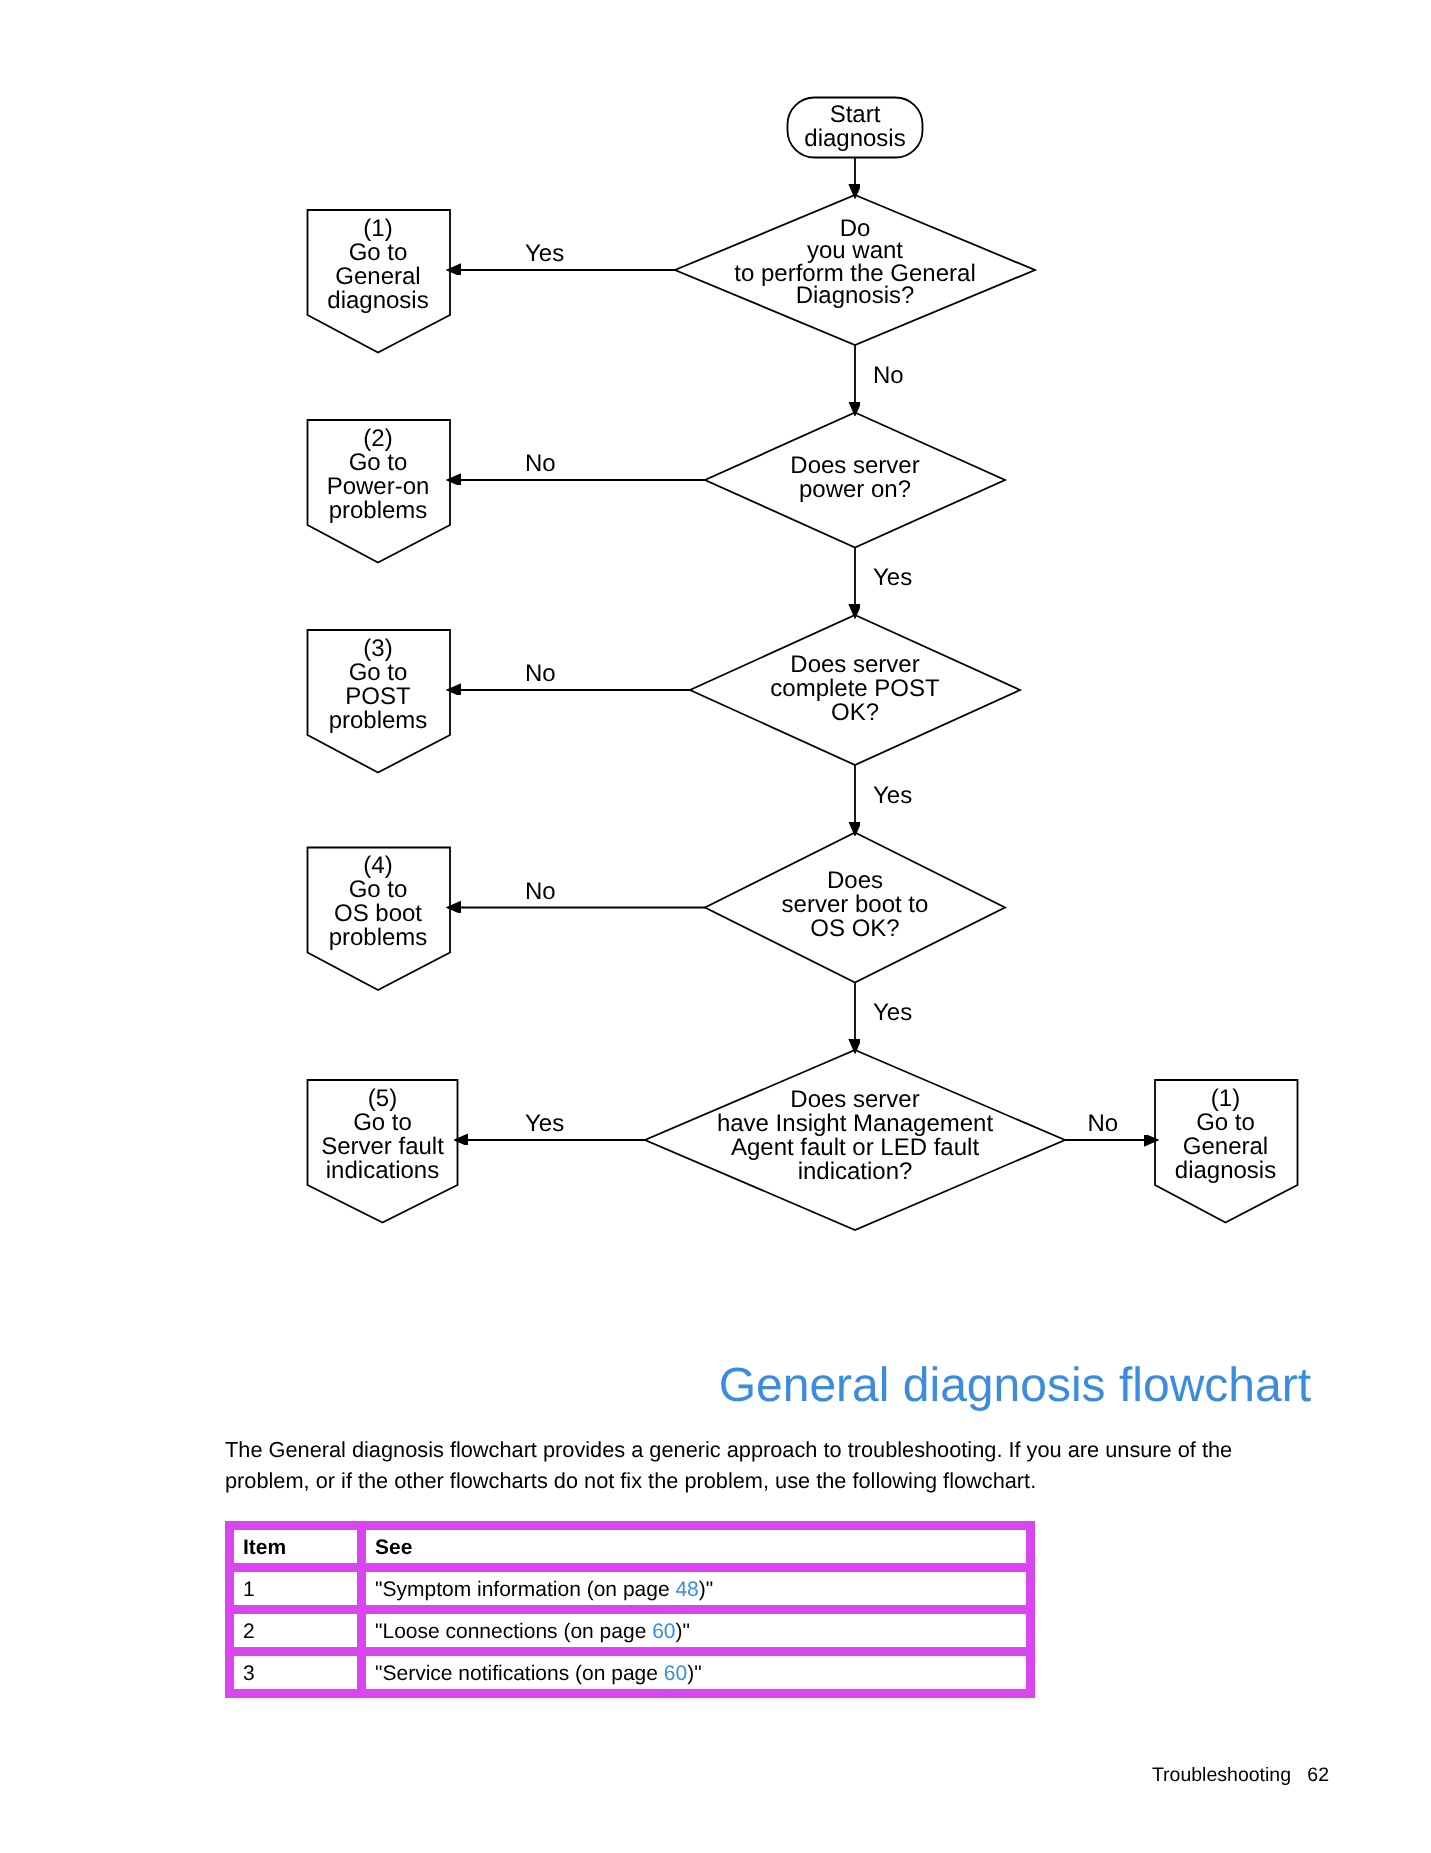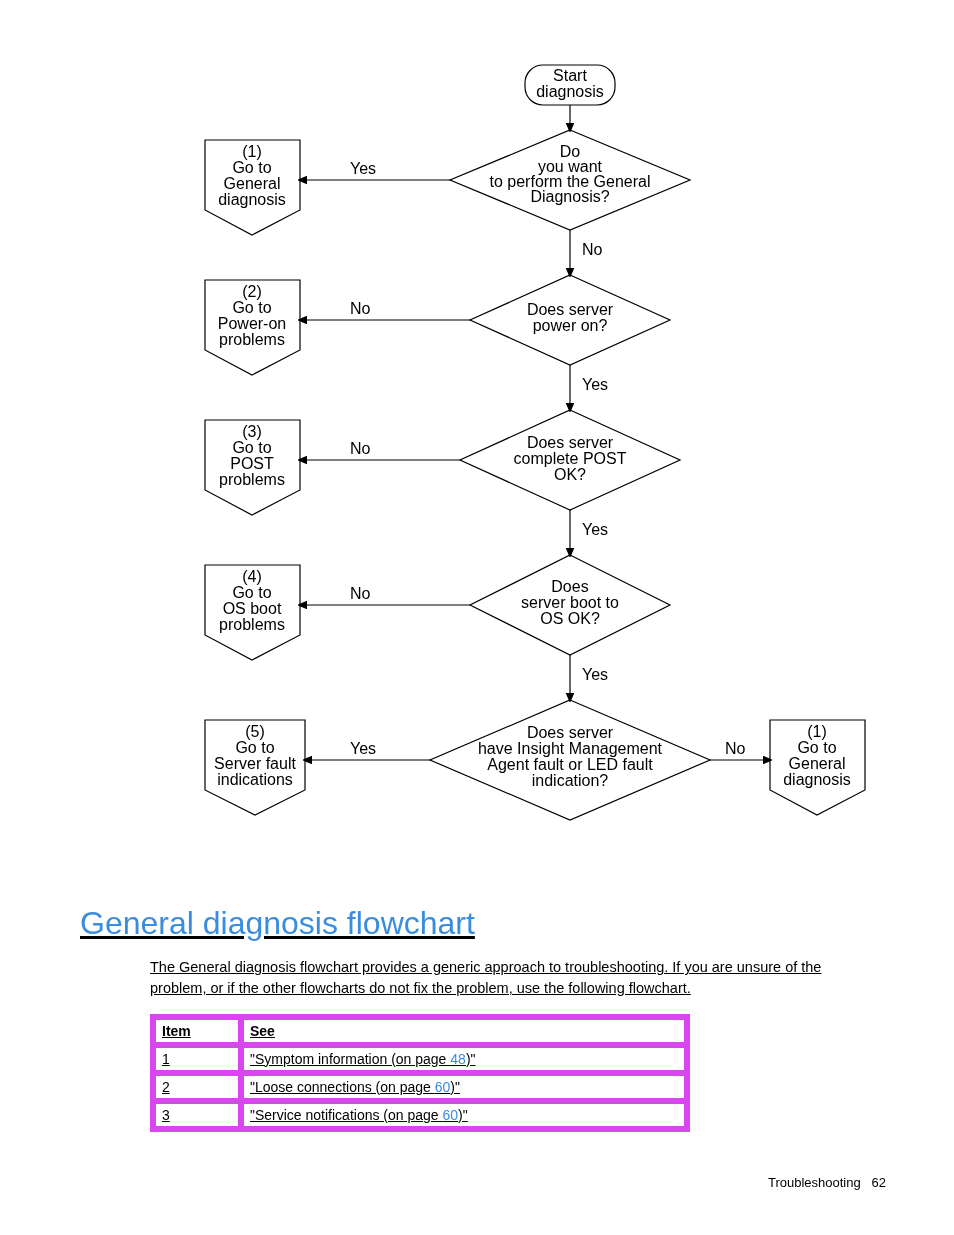--- a/index.html
+++ b/index.html
@@ -11,33 +11,33 @@
     height: 1235px;
     position: relative;
     overflow: hidden;
   }
   .page {
     padding: 60px 80px 20px 80px;
     box-sizing: border-box;
     width: 100%;
     height: 100%;
     position: relative;
-    text-decoration: underline;
   }
   .flowchart {
     position: relative;
     width: 730px;
     height: 820px;
     margin-left: 70px;
   }
   h2.section {
     color: #3a8dde;
     font-weight: 400;
     font-size: 32px;
     margin: 25px 0 15px 0;
+    text-align: right;
   }
   .body-text {
     font-size: 14.5px;
     line-height: 1.45;
     margin-left: 70px;
     margin-right: 0;
   }
   table.ref {
     margin-left: 70px;
     border-collapse: collapse;

